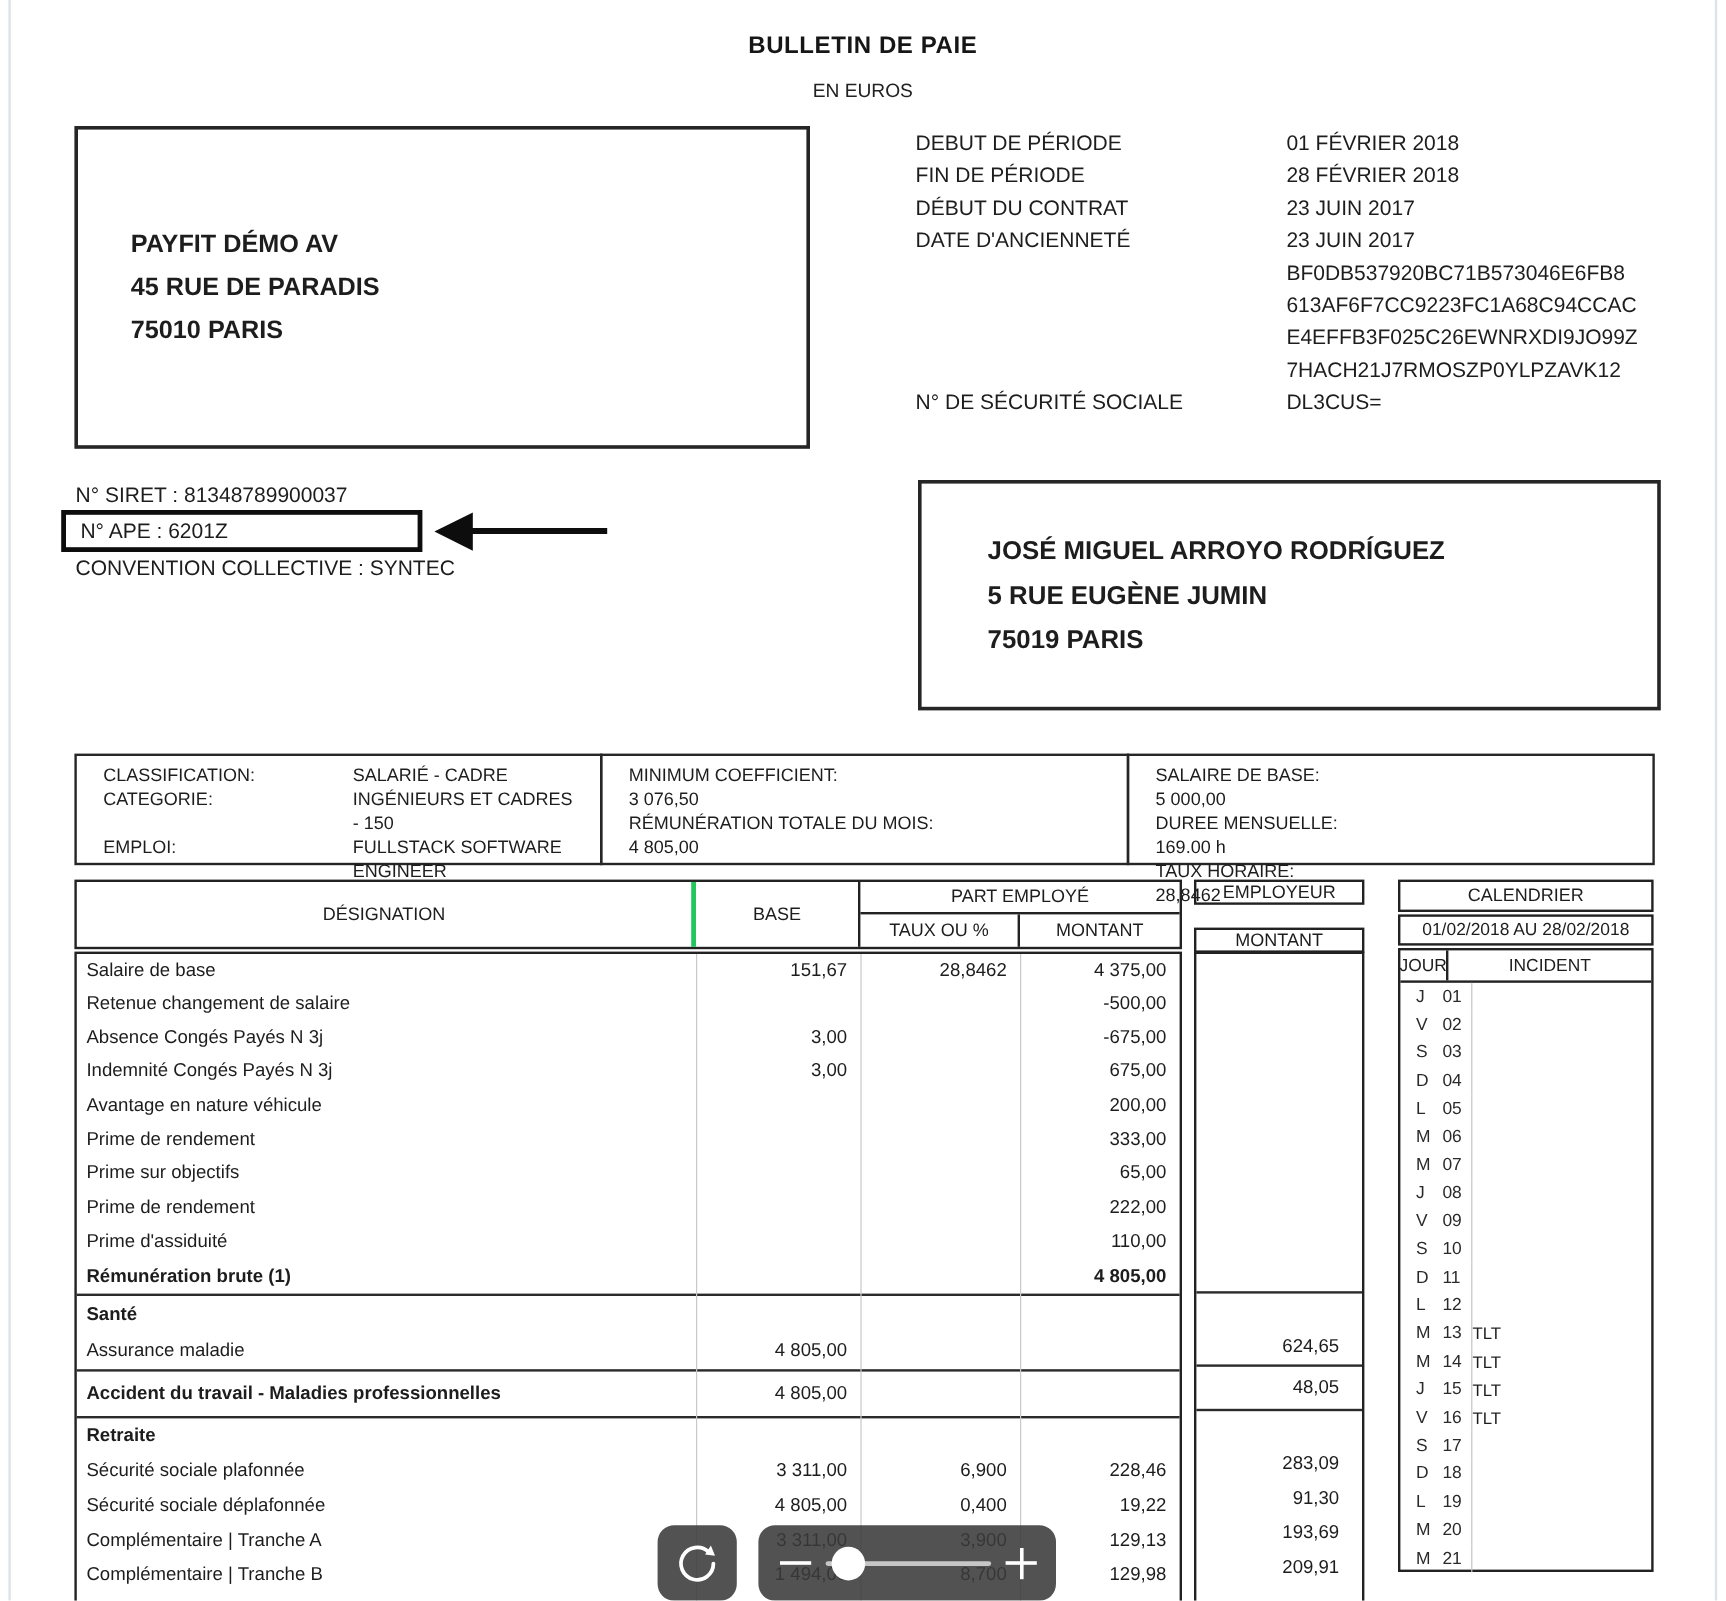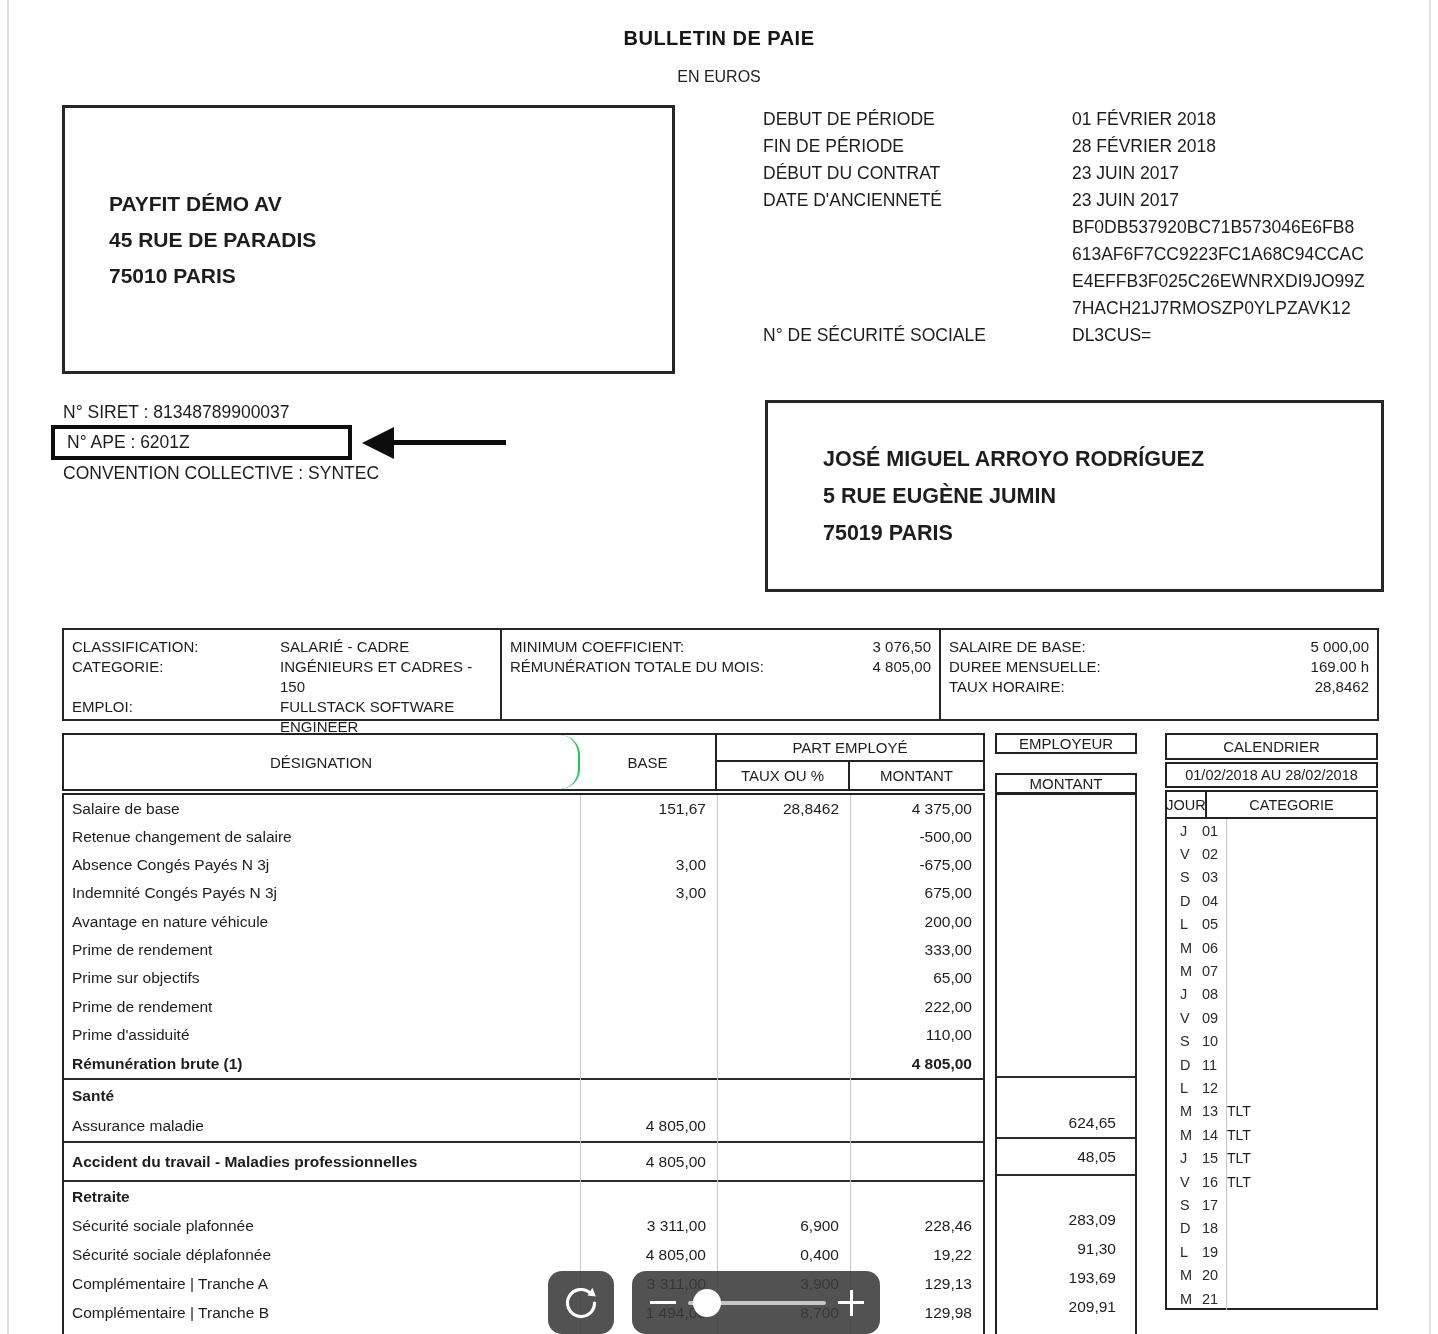--- a/index.html
+++ b/index.html
@@ -27,32 +27,32 @@
   .arrow-head{position:absolute;left:362px;top:427px;width:0;height:0;
     border-right:32px solid #0d0d0d;border-top:16px solid transparent;border-bottom:16px solid transparent;}
   .arrow-tail{position:absolute;left:392px;top:440px;width:114px;height:5px;background:#0d0d0d;}
   .convention-line{position:absolute;left:63px;top:463px;font-size:17.5px;}
 
   .employee-box{position:absolute;left:765px;top:400px;width:619px;height:192px;
     border:3px solid #262626;box-sizing:border-box;display:flex;flex-direction:column;
     justify-content:center;padding-left:55px;font-size:21.5px;font-weight:700;line-height:37px;}
 
   .cbox{position:absolute;top:628px;height:93px;border:2px solid #262626;box-sizing:border-box;
-        font-size:15px;line-height:20px;padding:7px 8px;}
+        font-size:15px;line-height:20px;padding:7px 22px;}
   #cls-left{left:62px;width:440px;}
   #cls-mid{left:500px;width:441px;}
   #cls-right{left:939px;width:440px;}
   .clrow{display:grid;grid-template-columns:208px 1fr;}
-  .clrow-between{display:flex;justify-content:space-between;}
+  .clrow-between{display:flex;justify-content:space-between;flex-direction:column;}
 
   .thead{position:absolute;left:62px;top:733px;width:923px;height:58px;border:2px solid #222;
     box-sizing:border-box;display:grid;grid-template-columns:516px 137px 133px 1fr;
     grid-template-rows:27px 1fr;font-size:15px;}
   .hc{display:flex;align-items:center;justify-content:center;}
-  .h-designation{grid-row:1/3;grid-column:1;border-right:2px solid #22c55e;border-radius:20px;}
+  .h-designation{grid-row:1/3;grid-column:1;border-right:4px solid #22c55e;}
   .h-base{grid-row:1/3;grid-column:2;border-right:2px solid #222;}
   .h-pe{grid-row:1;grid-column:3/5;border-bottom:2px solid #222;}
   .h-taux{grid-row:2;grid-column:3;border-right:2px solid #222;}
   .h-montant{grid-row:2;grid-column:4;}
 
   .ehead{position:absolute;left:995px;top:733px;width:142px;height:58px;display:flex;
     flex-direction:column;gap:19px;font-size:15px;box-sizing:border-box;}
   .ehead .hc{border:2px solid #222;flex:1;box-sizing:border-box;}
 
   .tbody{position:absolute;left:62px;top:793px;width:923px;height:600px;border:2px solid #222;
@@ -376,21 +376,21 @@
       <div class="erow" style="height: 29px;">
         <div class="c-num">209,91</div>
       </div>
     </div>
 
   <div class="cal-title">CALENDRIER</div>
   <div class="cal-range">01/02/2018 AU 28/02/2018</div>
   <div class="cal-body">
     <div class="cal-head">
       <div class="ch-jour">JOUR</div>
-      <div class="ch-inc">CATEGORIE</div>
+      <div class="ch-inc">INCIDENT</div>
     </div>
     <div>
         <div class="dayrow">
           <div class="d-jour">
             <span class="d-letter">J</span>
             <span class="d-num">01</span>
           </div>
           <div class="d-inc"></div>
         </div>
         <div class="dayrow">

